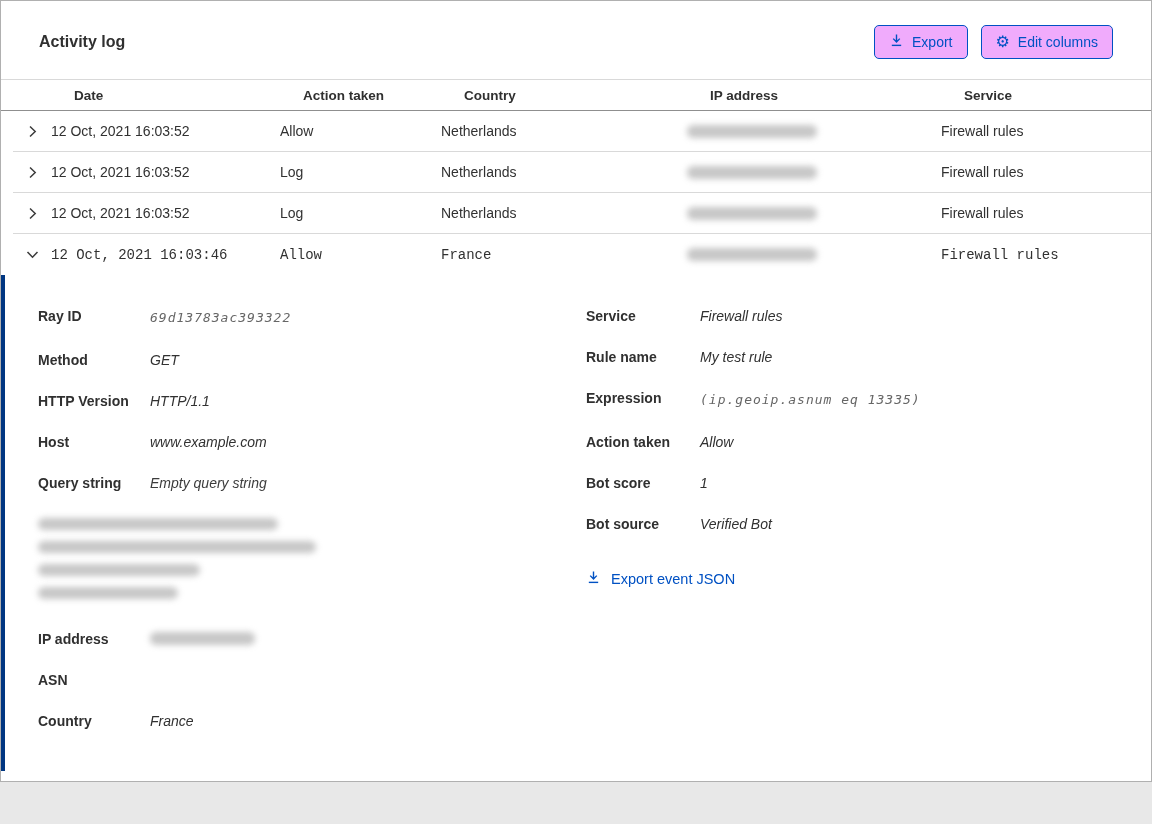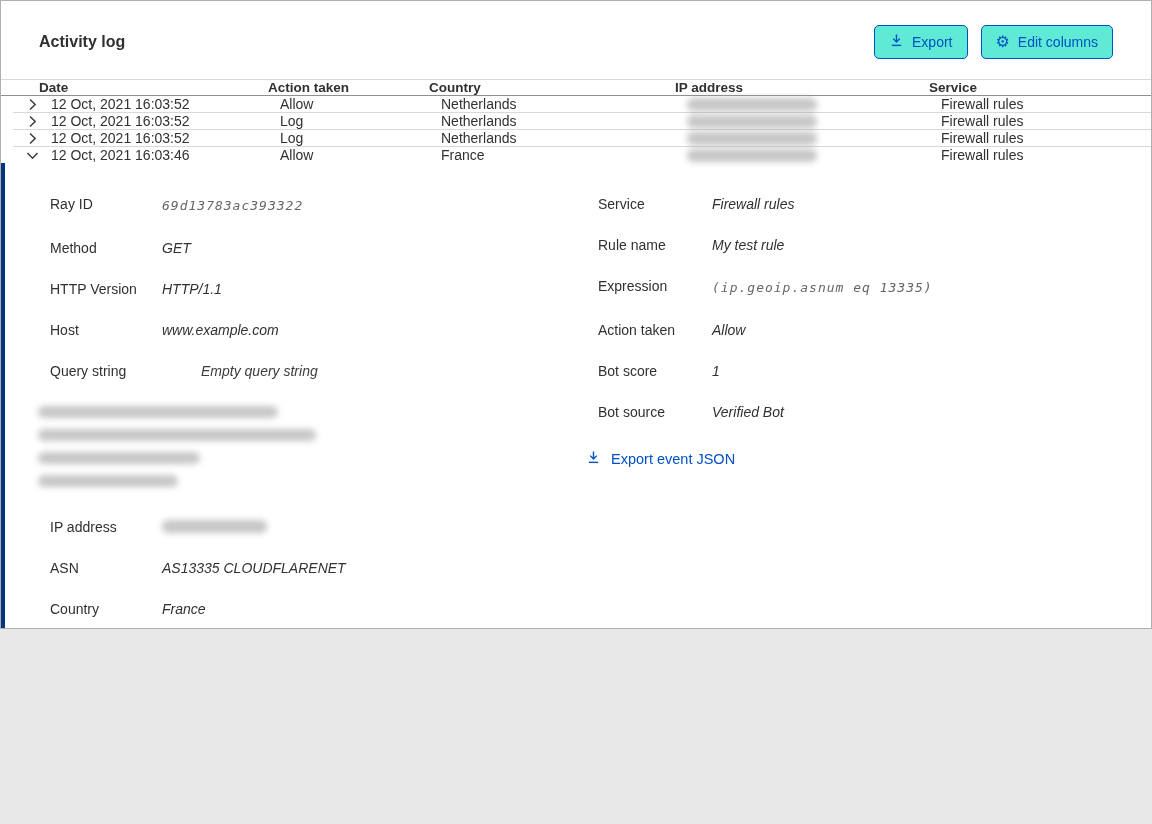--- a/index.html
+++ b/index.html
@@ -1,63 +1,63 @@
 <!DOCTYPE html>
 <html><head>
 <meta charset="utf-8">
 <style>
   * { box-sizing: border-box; margin: 0; padding: 0; }
   html,body { background:#e8e8e8; }
   body { font-family: "Liberation Sans", sans-serif; color:#313131; }
 
   .frame {
-    width: 1152px; height: 629px;
+    width: 1152px; height: 782px;
     background: #fff;
     border: 1px solid #b0b0b0;
     display: flex; flex-direction: column;
     overflow: hidden;
   }
 
   
   .topbar {
     display: flex; justify-content: space-between; align-items: center;
     padding: 24px 38px 20px 38px;
   }
   .page-title { font-size: 16px; font-weight: 700; color:#303030; }
   .btn-group { display: flex; gap: 13px; }
   .btn {
     display: inline-flex; align-items: center; gap: 8px;
     height: 34px; padding: 0 14px;
-    background: #5eead4;
+    background: #f0abfc;
     border: 1px solid #0051c3; border-radius: 5px;
     color: #0051c3; font-size: 14px; font-family: inherit;
     cursor: pointer;
   }
   .btn svg, .btn .gear { flex: none; }
   .gear { font-size: 16px; line-height: 1; }
 
   
   .grid-row {
     display: grid;
     grid-template-columns: 38px 229px 161px 246px 254px 1fr;
     align-items: center;
   }
   .thead {
     height: 33px;
     border-top: 1px solid #d9d9d9;
     border-bottom: 1px solid #8f8f8f;
-    font-weight: 700; font-size: 13.5px; color:#303030;
+    font-weight: 700; font-size: 13.5px; color:#303030;padding-left:35px;
   }
   .trow {
     height: 42px;
     border-bottom: 1px solid #d9d9d9;
     font-size: 14px;
     margin-left: 12px;
   }
-  .trow.expanded { border-bottom: none; }
+  .trow.expanded { border-bottom: none; font-family: Liberation Mono, monospace; }
   .cell-chevron { display:flex; justify-content:center; align-items:center; cursor:pointer; }
 
   .blur-bar {
     background: #8f8f8f; opacity: .5;
     border-radius: 6px;
     filter: blur(3px);
   }
   .bar-ip-row { width: 130px; height: 13px; }
 
   
@@ -65,37 +65,37 @@
     flex: 1;
     border-left: 4px solid #003681;
     margin-bottom: 10px;
     padding: 30px 30px 20px 33px;
     display: flex;
     font-size: 14px;
   }
   .dcol-left  { width: 548px; flex: none; }
   .dcol-right { flex: 1; }
   .d-row { display: flex; margin-bottom: 18px; line-height: 23px; }
-  .d-label { width: 112px; flex: none; font-weight: 400; color:#303030;margin-left:12px; }
+  .d-label { width: 112px; flex: none; font-weight: 700; color:#303030; }
   .dcol-right .d-label { width: 114px; }
   .d-value { color: #313131; font-style: italic; }
   .d-value.mono {
     font-family: "DejaVu Sans Mono", "Liberation Mono", monospace;
     font-size: 13px; color: #666; letter-spacing: 1px;
     max-width: 290px; word-break: break-all; line-height: 26px;
   }
-  .d-value.italic { font-style: italic; color:#3c3c3c;margin-left:39px; }
+  .d-value.italic { font-style: italic; color:#3c3c3c; }
   .bar-ua { height: 12px; margin: 5px 0 11px 0; }
   .ua-1 { width: 240px; } .ua-2 { width: 278px; } .ua-3 { width: 162px; } .ua-4 { width: 140px; }
   .bar-ip-detail { width: 105px; height: 13px; margin-top: 4px; }
 
   .export-json-link {
     display: inline-flex; align-items: center; gap: 10px;
     color: #0051c3; font-size: 14.5px;
-    text-decoration: none; cursor: pointer; margin-top: 8px;
+    text-decoration: none; cursor: pointer; margin-top: 16px;
   }
 </style>
 </head>
 <body>
 
 <div class="frame">
 
   <div class="topbar">
     <div class="page-title">Activity log</div>
     <div class="btn-group">
@@ -216,21 +216,20 @@
         </div>
       </div>
       <div class="d-row">
         <div class="d-label">IP address</div>
         <div class="d-value">
           <div class="blur-bar bar-ip-detail"></div>
         </div>
       </div>
       <div class="d-row">
         <div class="d-label">ASN</div>
-        <div class="d-value">AS13335 CLOUDFLARENET</div>
       </div>
       <div class="d-row">
         <div class="d-label">Country</div>
         <div class="d-value">France</div>
       </div>
     </div>
 
     <div class="dcol-right">
       <div class="d-row">
         <div class="d-label">Service</div>

